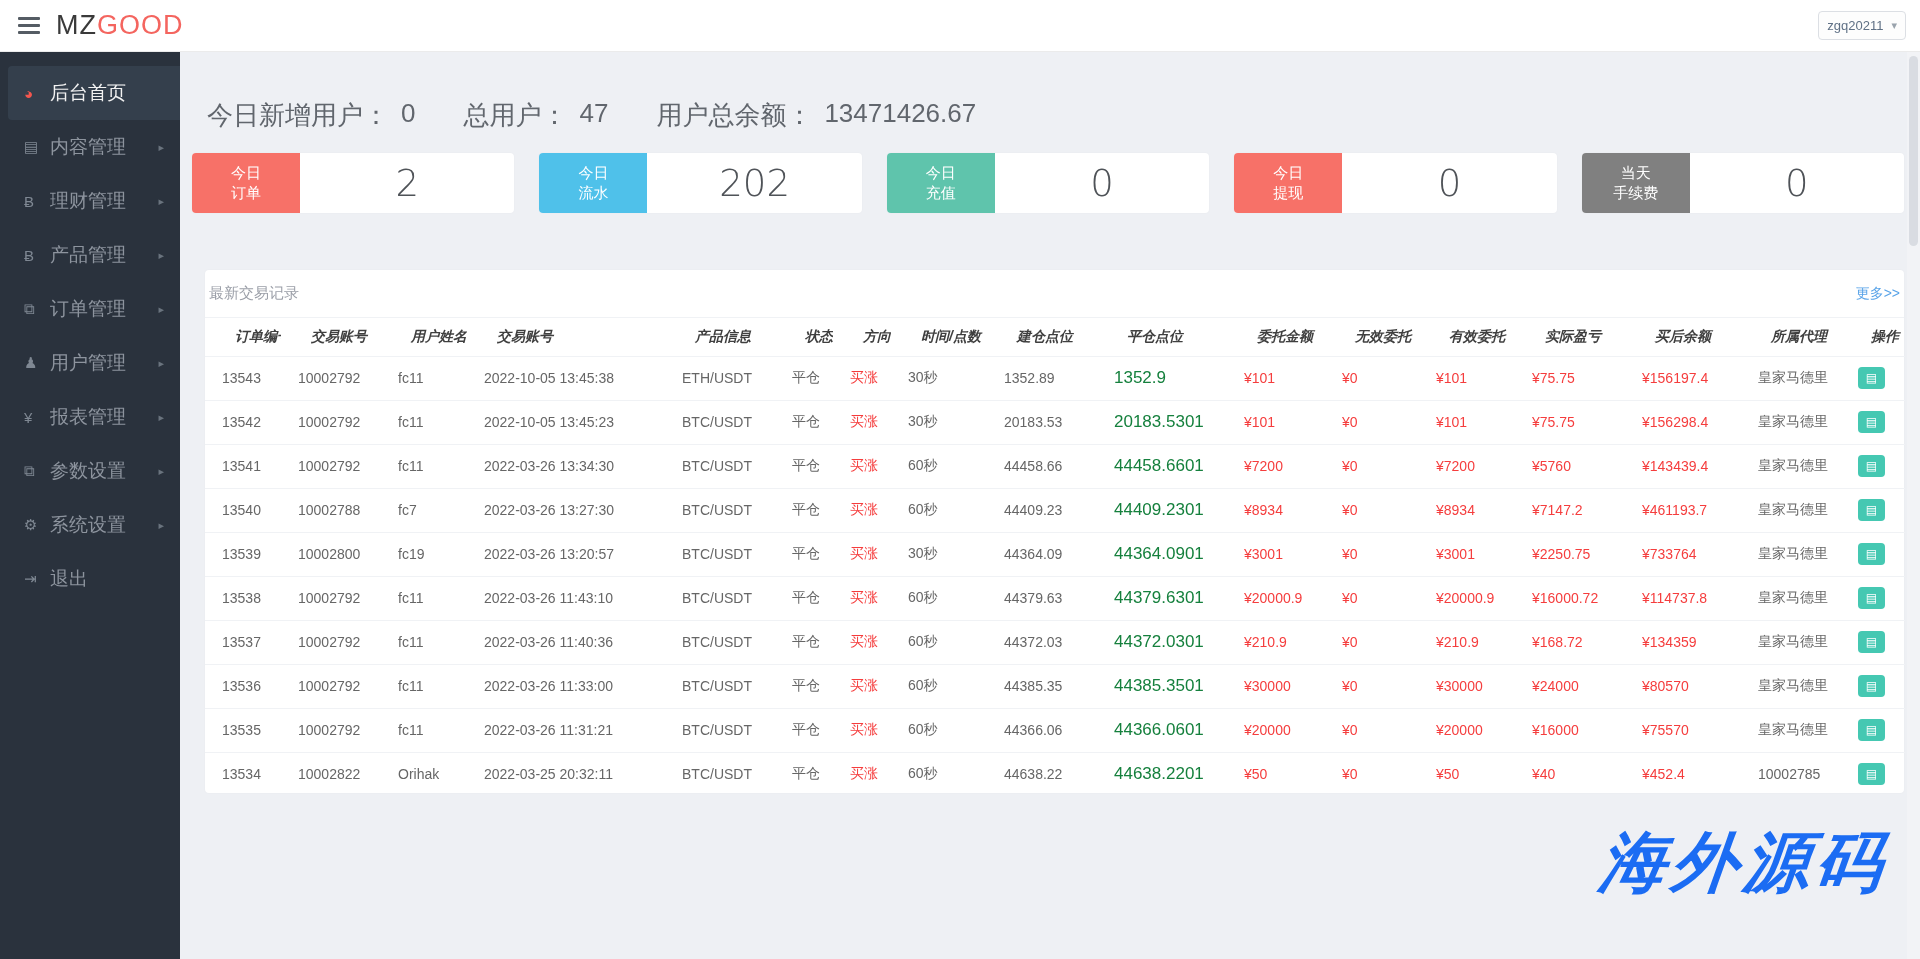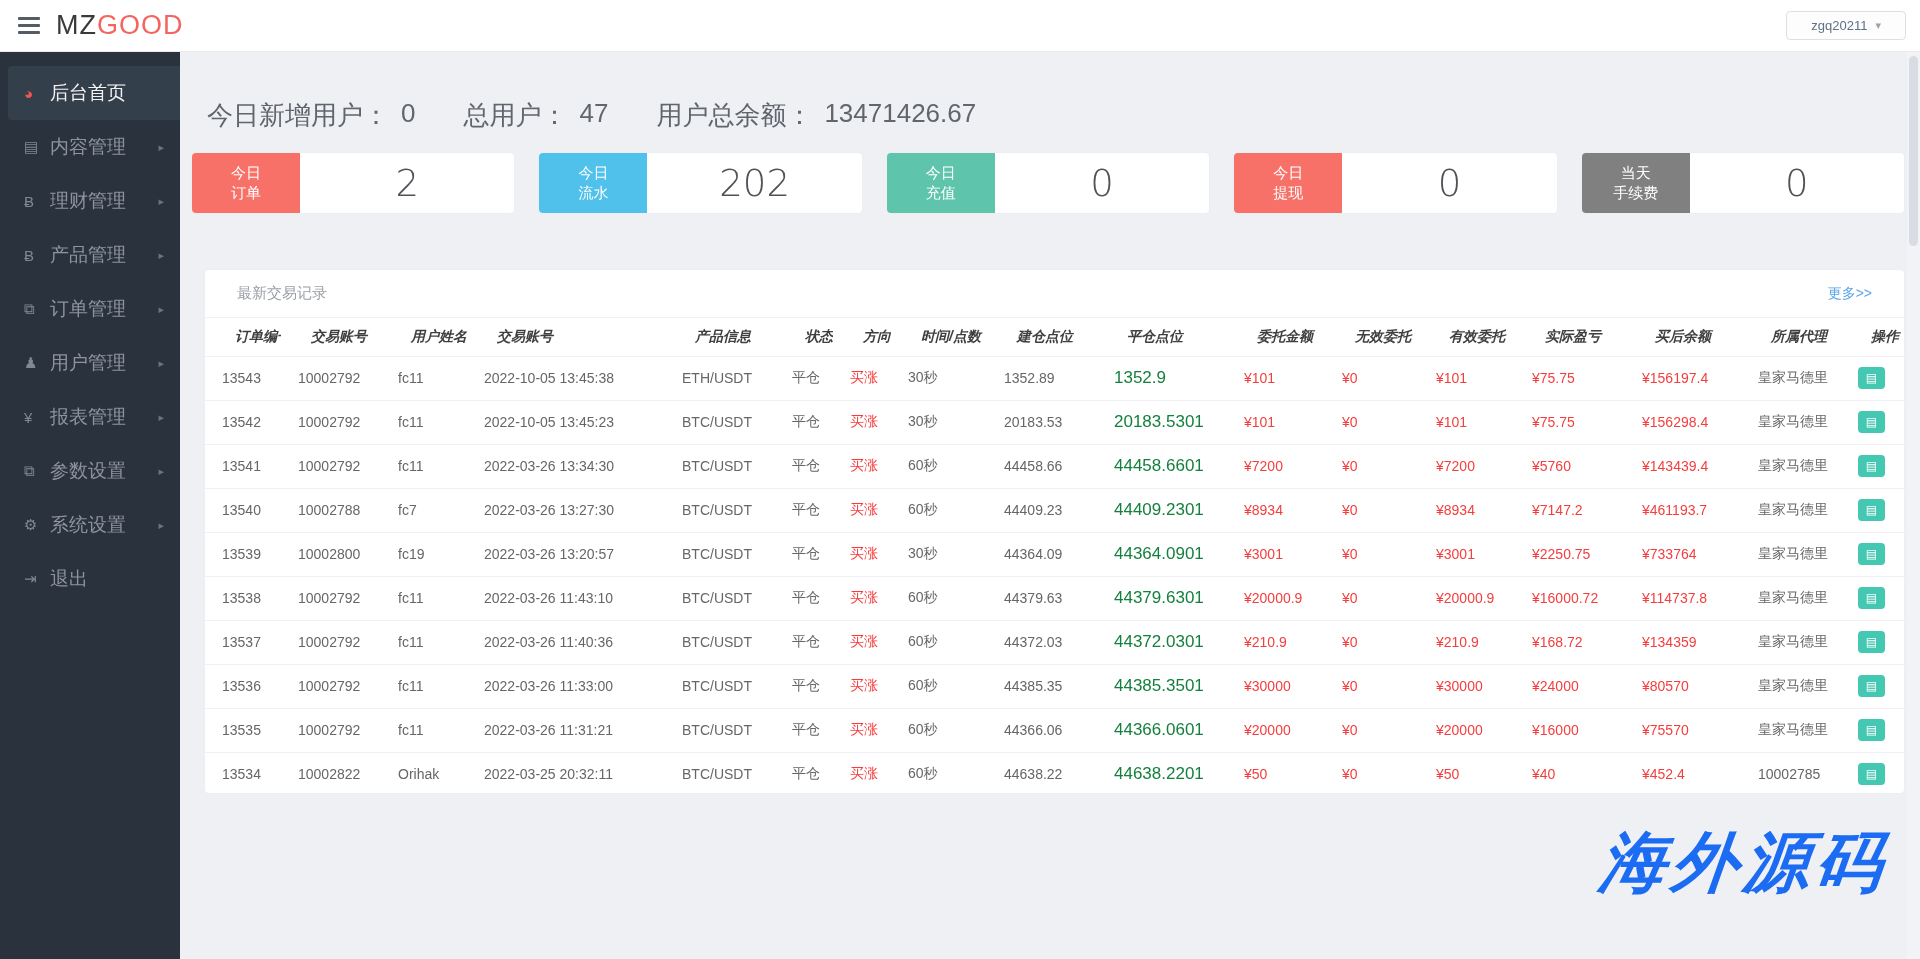--- a/index.html
+++ b/index.html
@@ -9,21 +9,21 @@
     background:#eef0f4; overflow:hidden; position:relative; color:#666;
   }
   
   .topbar { position:absolute; top:0; left:0; width:1920px; height:52px;
     background:#fff; border-bottom:1px solid #ebebeb; display:flex; align-items:center; z-index:5; }
   .burger { margin-left:18px; width:22px; display:flex; flex-direction:column; gap:4px; cursor:pointer; }
   .burger i { display:block; height:3px; background:#555c64; border-radius:1px; }
   .logo { margin-left:16px; font-size:27px; letter-spacing:1px; color:#3a3a3a; }
   .logo .hot { color:#f4655f; }
   .user-chip { margin-left:auto; margin-right:14px; border:1px solid #dcdfe4; border-radius:4px;
-    background:#fdfdfd; padding:6px 24px; font-size:13px; color:#5f7085; display:flex; align-items:center; gap:8px; cursor:pointer; }
+    background:#fdfdfd; padding:6px 8px; font-size:13px; color:#5f7085; display:flex; align-items:center; gap:8px; cursor:pointer; }
   .user-chip .caret { color:#9aa3ad; font-size:11px; }
   
   .sidebar { position:absolute; top:52px; left:0; width:180px; bottom:0; background:#2a323d; padding-top:14px; }
   .nav-item { position:relative; height:54px; display:flex; align-items:center; padding-left:24px; cursor:pointer; }
   .nav-icon { width:26px; font-size:15px; color:#7f8893; }
   .nav-label { font-size:19px; color:#8d949e; }
   .nav-caret { position:absolute; right:16px; font-size:11px; color:#6a737e; }
   .nav-item.active { background:#343f4c; margin-left:8px; padding-left:16px; border-radius:4px 0 0 4px; }
   .nav-item.active .nav-icon { color:#f4564e; }
   .nav-item.active .nav-label { color:#f2f2f2; }
@@ -39,21 +39,21 @@
     flex-direction:column; align-items:center; justify-content:center; }
   .card .val { flex:1; display:flex; align-items:center; justify-content:center;
     font-size:37px; font-weight:100; color:#4f5358; font-family:"DejaVu Sans",sans-serif; }
   .bg-red  { background:#f77168; }
   .bg-gray { background:#808080; }
   .bg-blue { background:#4fc1ea; }
   .bg-teal { background:#5fc4ac; }
   
   .panel { position:absolute; top:218px; left:25px; right:16px; height:523px; background:#fff;
     border-radius:4px; box-shadow:0 0 2px rgba(0,0,0,.04); }
-  .panel-head { height:48px; display:flex; align-items:center; padding:0 32px;
+  .panel-head { height:48px; display:flex; align-items:center; padding:0 4px;
     border-bottom:1px solid #f0f2f5; }
   .panel-title { font-size:15px; color:#9b9fa8; }
   .more-link { margin-left:auto; font-size:14px; color:#58a3e8; cursor:pointer; }
   table { width:100%; border-collapse:collapse; table-layout:fixed; }
   th { height:38px; text-align:left; font-size:14px; color:#3f3f3f; padding-left:30px;
     font-weight:bold; white-space:nowrap; overflow:hidden;font-style:italic; }
   td { height:44px; border-top:1px solid #f0f2f5; font-size:14px; color:#666;
     padding-left:17px; white-space:nowrap; overflow:hidden; }
   td[data-key="direction"] { color:#f53d3d; }
   td[data-key="close"] { color:#15803d; font-size:17px; }

